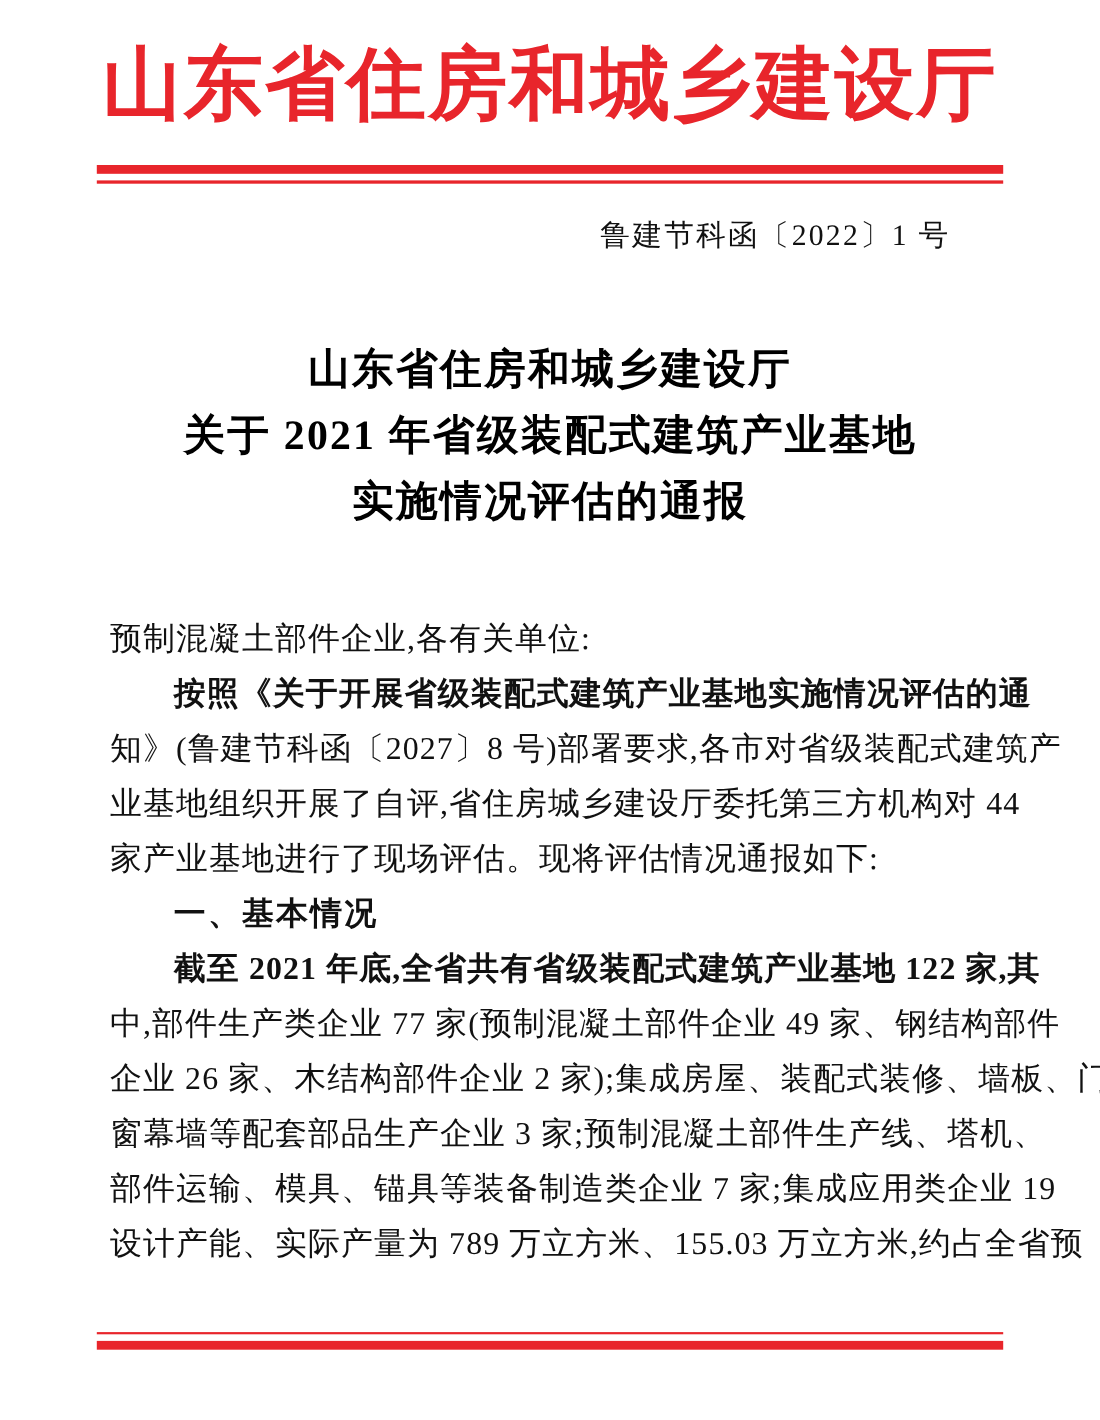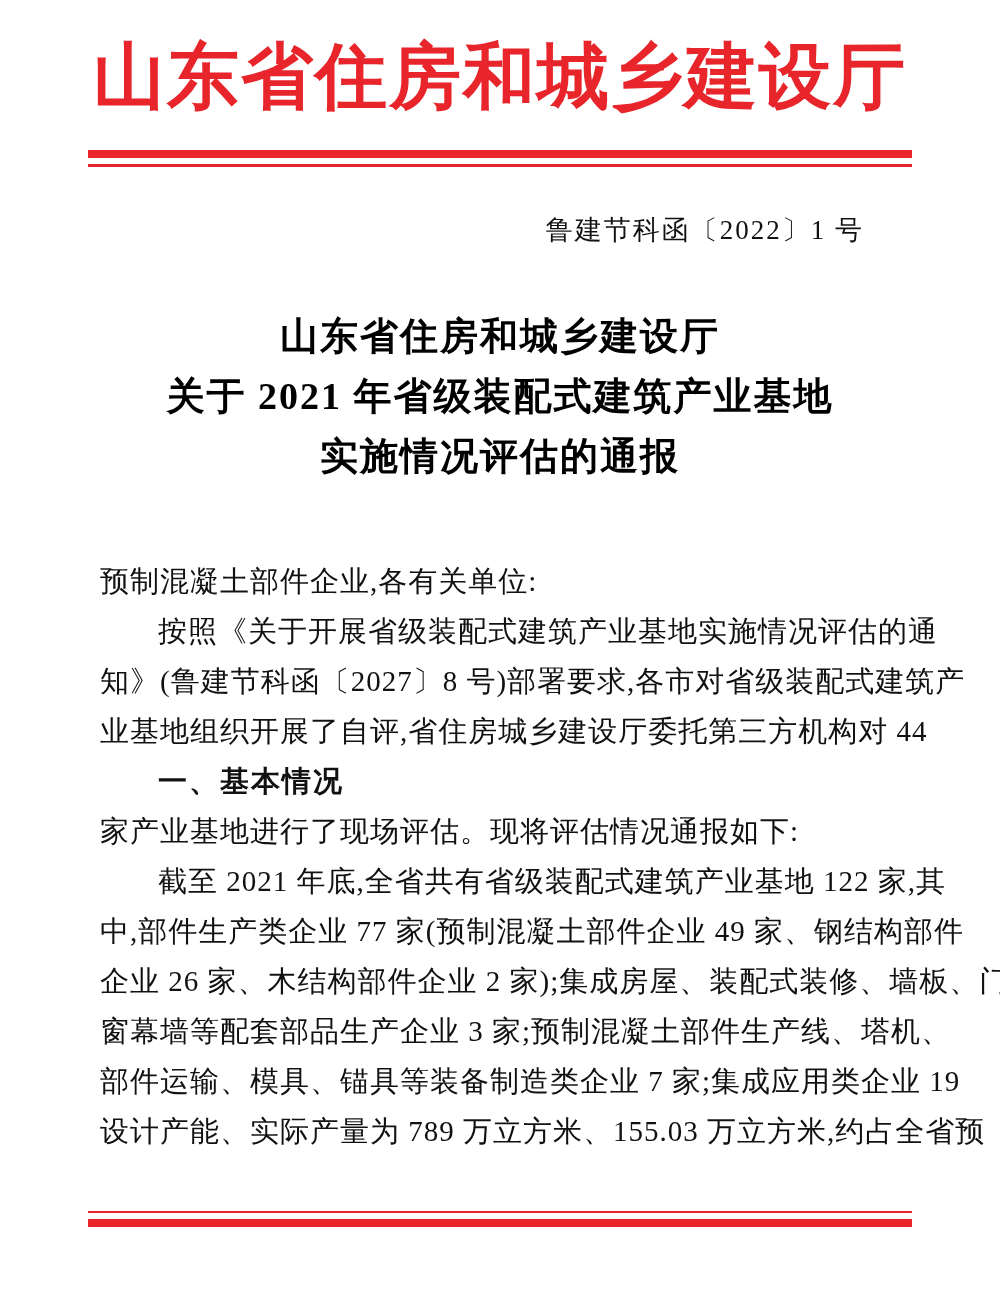--- a/index.html
+++ b/index.html
@@ -39,21 +39,21 @@
   .rules-bottom { top: 1211px; }
   .rule-thick { height: 8px; background: #e8252b; }
   .rule-thin-top { height: 3px; background: #e8252b; }
   .rule-thin-bottom { height: 2px; background: #e8252b; }
   .rule-gap-top { height: 6px; }
   .rule-gap-bottom { height: 6px; }
 
   
   .doc-number {
     position: absolute;
-    top: 212px;
+    top: 196px;
     right: 136px;
     font-size: 27px;
     letter-spacing: 2px;
     color: #111111;
     white-space: nowrap;
   }
 
   
   .title-block {
     position: absolute;
@@ -74,21 +74,21 @@
     position: absolute;
     top: 556px;
     left: 100px;
     width: 800px;
     font-size: 29px;
     line-height: 50px;
     letter-spacing: 1px;
     color: #111111;
   }
   .body-line { white-space: nowrap; }
-  .body-line.indent { padding-left: 58px; }
+  .body-line.indent { padding-left: 58px; font-weight: bold; }
   .body-line.heading {
     font-weight: bold;
     font-family: "Liberation Sans", "DejaVu Sans", sans-serif;
     letter-spacing: 2px;
   }
 </style>
 </head>
 <body>
 
 <div class="page">
@@ -107,22 +107,22 @@
     <div class="title-line">山东省住房和城乡建设厅</div>
     <div class="title-line">关于 2021 年省级装配式建筑产业基地</div>
     <div class="title-line">实施情况评估的通报</div>
   </div>
 
   <div class="body-block">
     <div class="body-line">预制混凝土部件企业,各有关单位:</div>
     <div class="body-line indent">按照《关于开展省级装配式建筑产业基地实施情况评估的通</div>
     <div class="body-line">知》(鲁建节科函〔2027〕8 号)部署要求,各市对省级装配式建筑产</div>
     <div class="body-line">业基地组织开展了自评,省住房城乡建设厅委托第三方机构对 44</div>
+    <div class="body-line">家产业基地进行了现场评估。现将评估情况通报如下:</div>
     <div class="body-line indent heading">一、基本情况</div>
-    <div class="body-line">家产业基地进行了现场评估。现将评估情况通报如下:</div>
     <div class="body-line indent">截至 2021 年底,全省共有省级装配式建筑产业基地 122 家,其</div>
     <div class="body-line">中,部件生产类企业 77 家(预制混凝土部件企业 49 家、钢结构部件</div>
     <div class="body-line">企业 26 家、木结构部件企业 2 家);集成房屋、装配式装修、墙板、门</div>
     <div class="body-line">窗幕墙等配套部品生产企业 3 家;预制混凝土部件生产线、塔机、</div>
     <div class="body-line">部件运输、模具、锚具等装备制造类企业 7 家;集成应用类企业 19</div>
     <div class="body-line">设计产能、实际产量为 789 万立方米、155.03 万立方米,约占全省预</div>
   </div>
 
   <div class="rules-bottom">
     <div class="rule-thin-bottom"></div>

